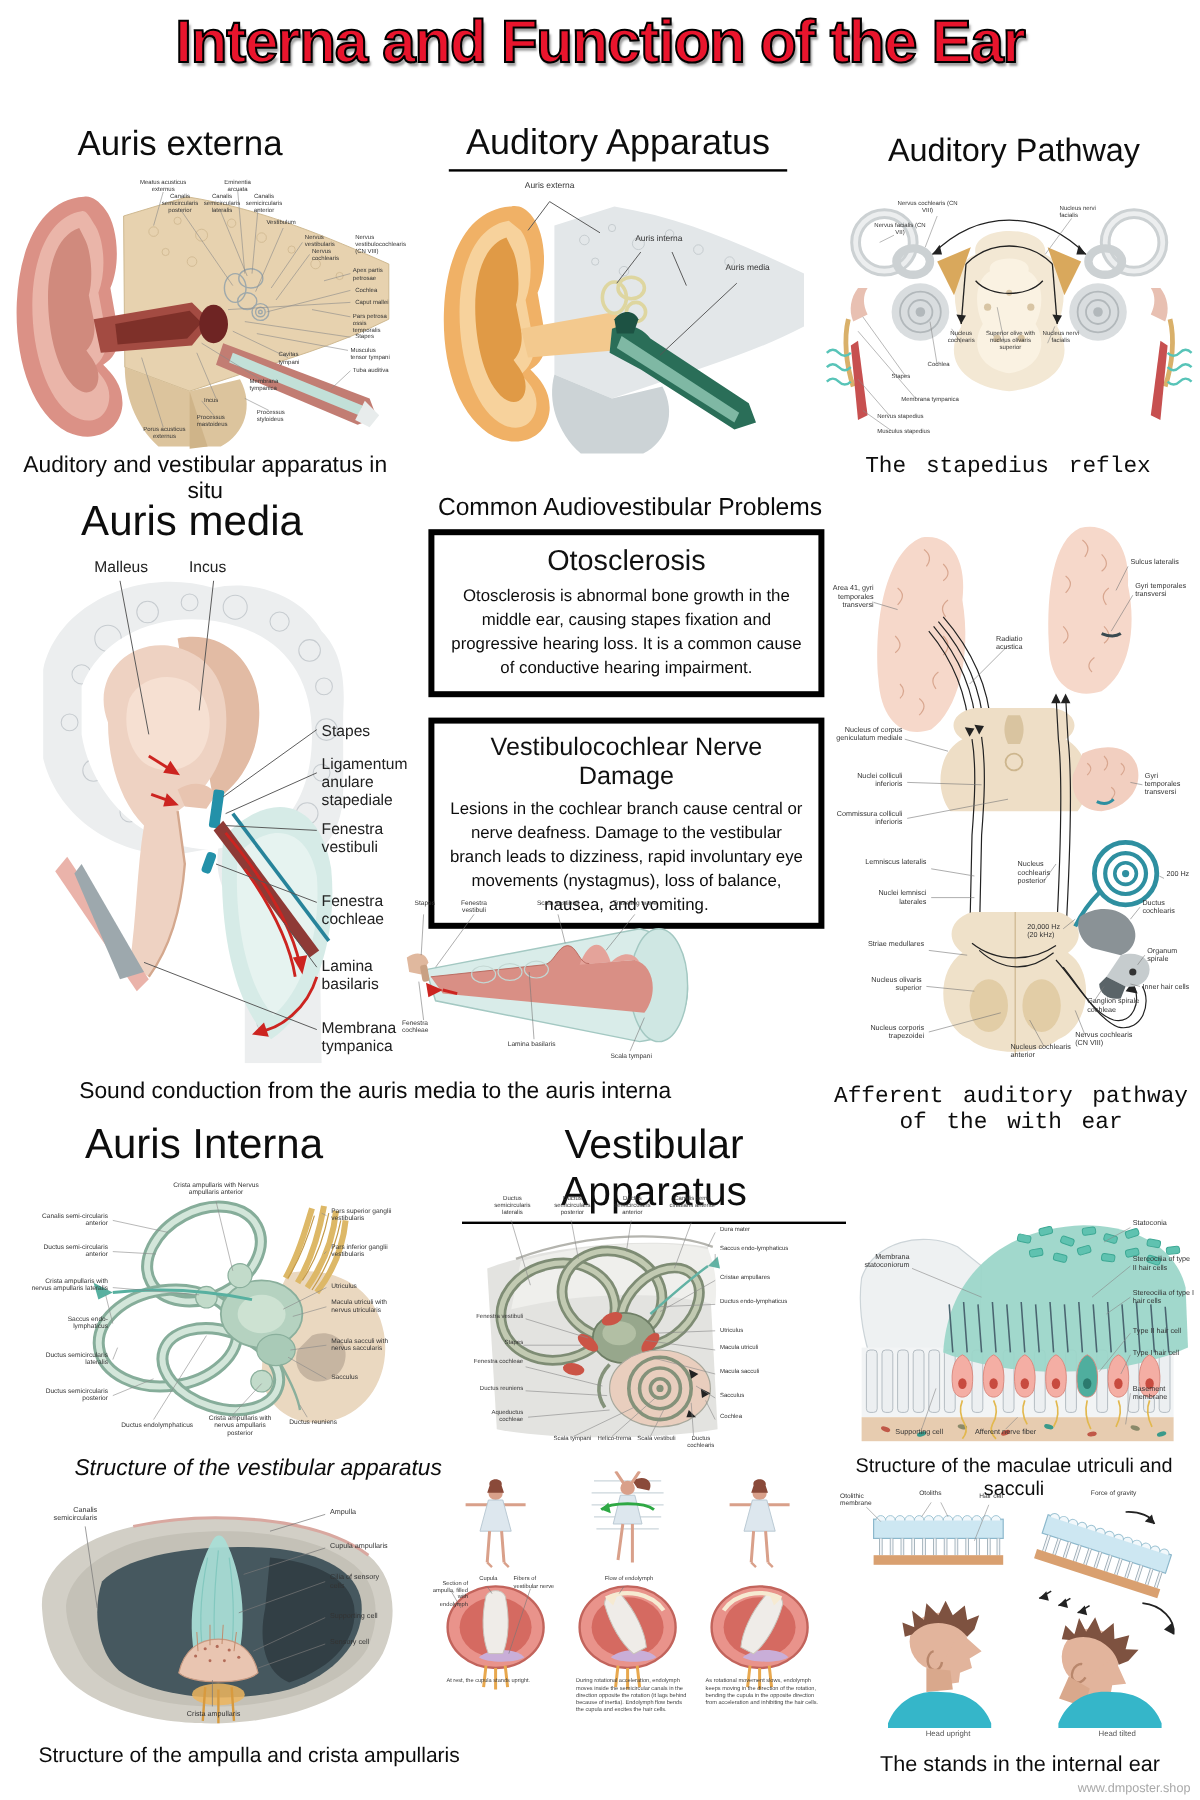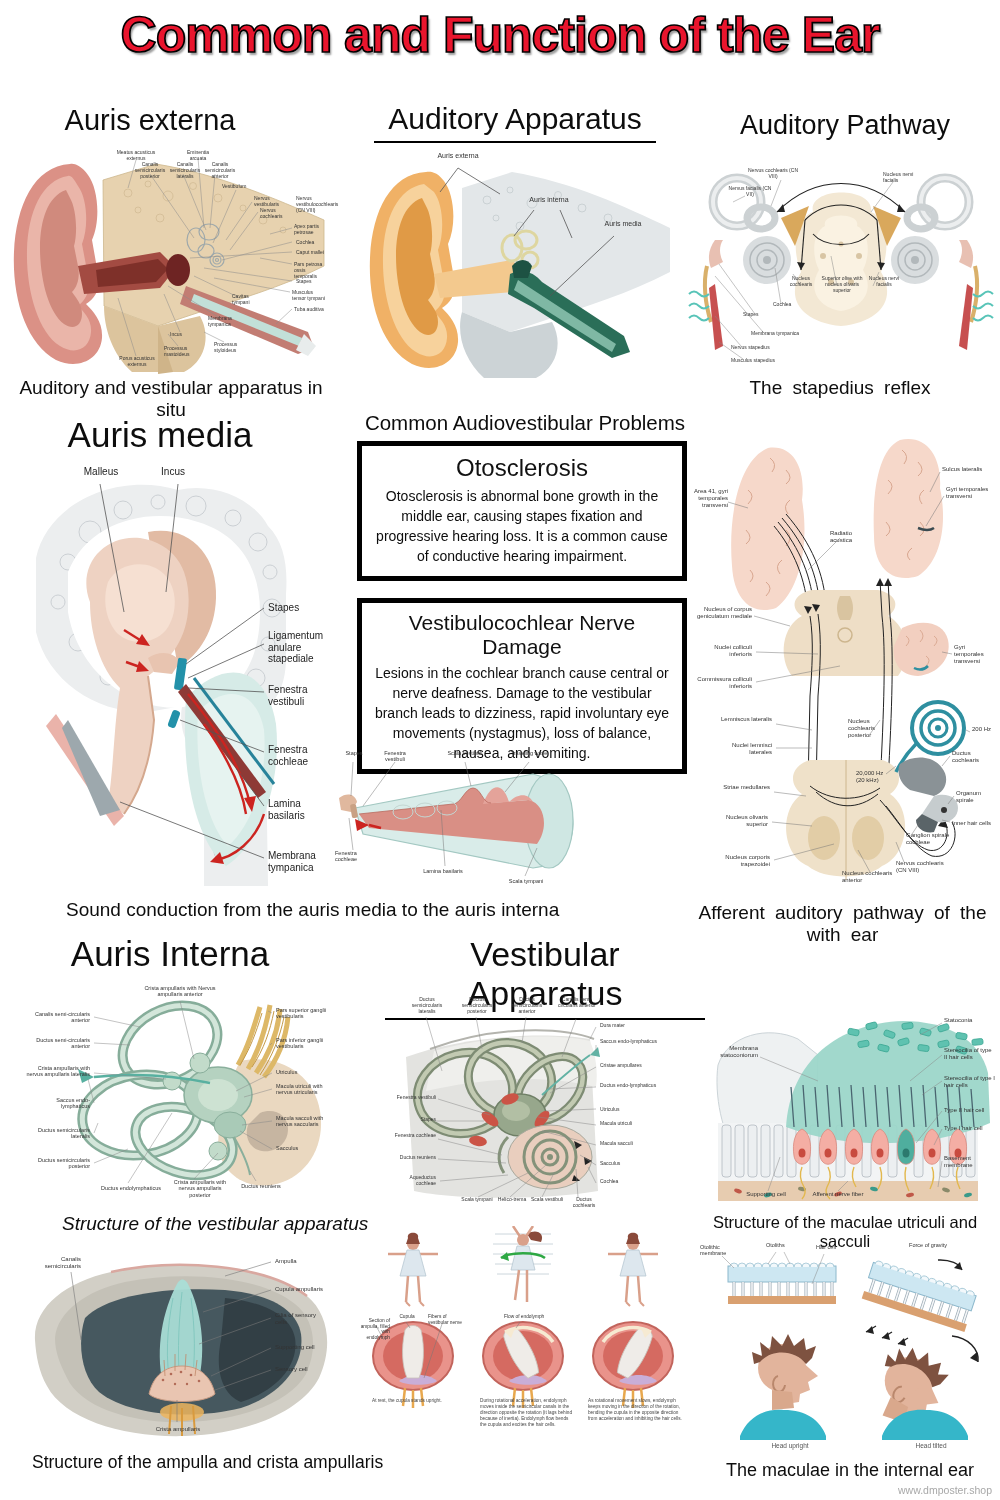--- a/index.html
+++ b/index.html
@@ -7,35 +7,35 @@
           font-family:"Liberation Sans","DejaVu Sans",sans-serif;color:#111;}
   .title{position:absolute;top:6px;left:0;width:100%;text-align:center;
          font-size:50px;font-weight:bold;color:#e9152d;letter-spacing:-1px;
          -webkit-text-stroke:1.7px #000;text-shadow:2px 3px 2px rgba(0,0,0,0.38);}
   .hd{position:absolute;text-align:center;color:#0d0d0d;font-weight:normal;}
   .hd .ul{display:inline-block;border-bottom:2.5px solid #000;padding:0 14px 5px;}
   .cap{position:absolute;font-size:19px;color:#0d0d0d;}
   .panel{position:absolute;}
   .panel svg{display:block;width:100%;height:100%;}
   .lbl{position:absolute;font-size:6px;line-height:1.15;color:#333;}
-  .f5{font-size:5px;} .f48{font-size:4.8px;} .f55{font-size:5.5px;} .f7{font-size:7px;} .f8{font-size:10px;color:#222;}
+  .f5{font-size:5px;} .f48{font-size:4.8px;} .f55{font-size:5.5px;} .f7{font-size:7px;} .f8{font-size:13px;color:#222;}
   .ra{text-align:right;} .ctr{text-align:center;}
   .pbox{position:absolute;border:5px solid #000;background:#fff;text-align:center;padding:6px 8px;}
   .pbox h3{margin:2px 0 5px;font-size:24px;font-weight:normal;}
   .pbox p{margin:0;font-size:14px;line-height:1.42;color:#0d0d0d;}
   .note{position:absolute;font-size:4.7px;line-height:1.25;color:#444;}
   .wm{position:absolute;right:8px;bottom:4px;font-size:10.5px;color:#a8a8a8;}
-  .ws{word-spacing:5px;}
+  .ws{word-spacing:5px;font-family:Liberation Mono, monospace;}
 </style>
 </head>
 <body>
 
 <div id="poster">
 
-  <div class="title">Common and Function of the Ear</div>
+  <div class="title">Interna and Function of the Ear</div>
 
   <div class="hd" style="left:20px;top:104px;width:260px;font-size:29px;">Auris externa</div>
   <div class="hd" style="left:695px;top:110px;width:300px;font-size:27px;">Auditory Pathway</div>
   <div class="hd" style="left:355px;top:102px;width:320px;font-size:30px;"><span class="ul">Auditory Apparatus</span></div>
 
   <div class="panel" style="left:8px;top:148px;width:322px;height:228px;">
     <svg viewBox="0 0 322 228">
       <path d="M95,32 L148,16 C210,26 266,50 316,72 L316,118 C272,140 228,152 186,166 L150,178 L96,158 Z" fill="#e7d2af" stroke="#cdb78e" stroke-width="0.8"></path>
       <g fill="none" stroke="#c9b289" stroke-width="0.7" opacity="0.8">
         <circle cx="120" cy="45" r="4"></circle>
@@ -901,17 +901,17 @@
           <path d="M124,14 L112,44"></path>
       </g>
     </svg>
     <span class="lbl f55" style="left:0px;top:4px;width:44px;">Otolithic membrane</span>
     <span class="lbl f55" style="left:66px;top:2px;width:32px;">Otoliths</span>
     <span class="lbl f55" style="left:116px;top:4px;width:26px;">Hair cell</span>
     <span class="lbl f55 ctr" style="left:206px;top:2px;width:44px;">Force of gravity</span>
     <span class="lbl ctr" style="left:50px;top:202px;width:80px;font-size:6.5px;color:#555;">Head upright</span>
     <span class="lbl ctr" style="left:186px;top:202px;width:90px;font-size:6.5px;color:#555;">Head tilted</span>
   </div>
-  <div class="cap ctr" style="left:715px;top:1460px;width:270px;text-align:center;font-size:18px;">The maculae in the internal ear</div>
+  <div class="cap ctr" style="left:715px;top:1460px;width:270px;text-align:center;font-size:18px;">The stands in the internal ear</div>
 
   <div class="wm">www.dmposter.shop</div>
 
 </div>
 
 </body></html>

